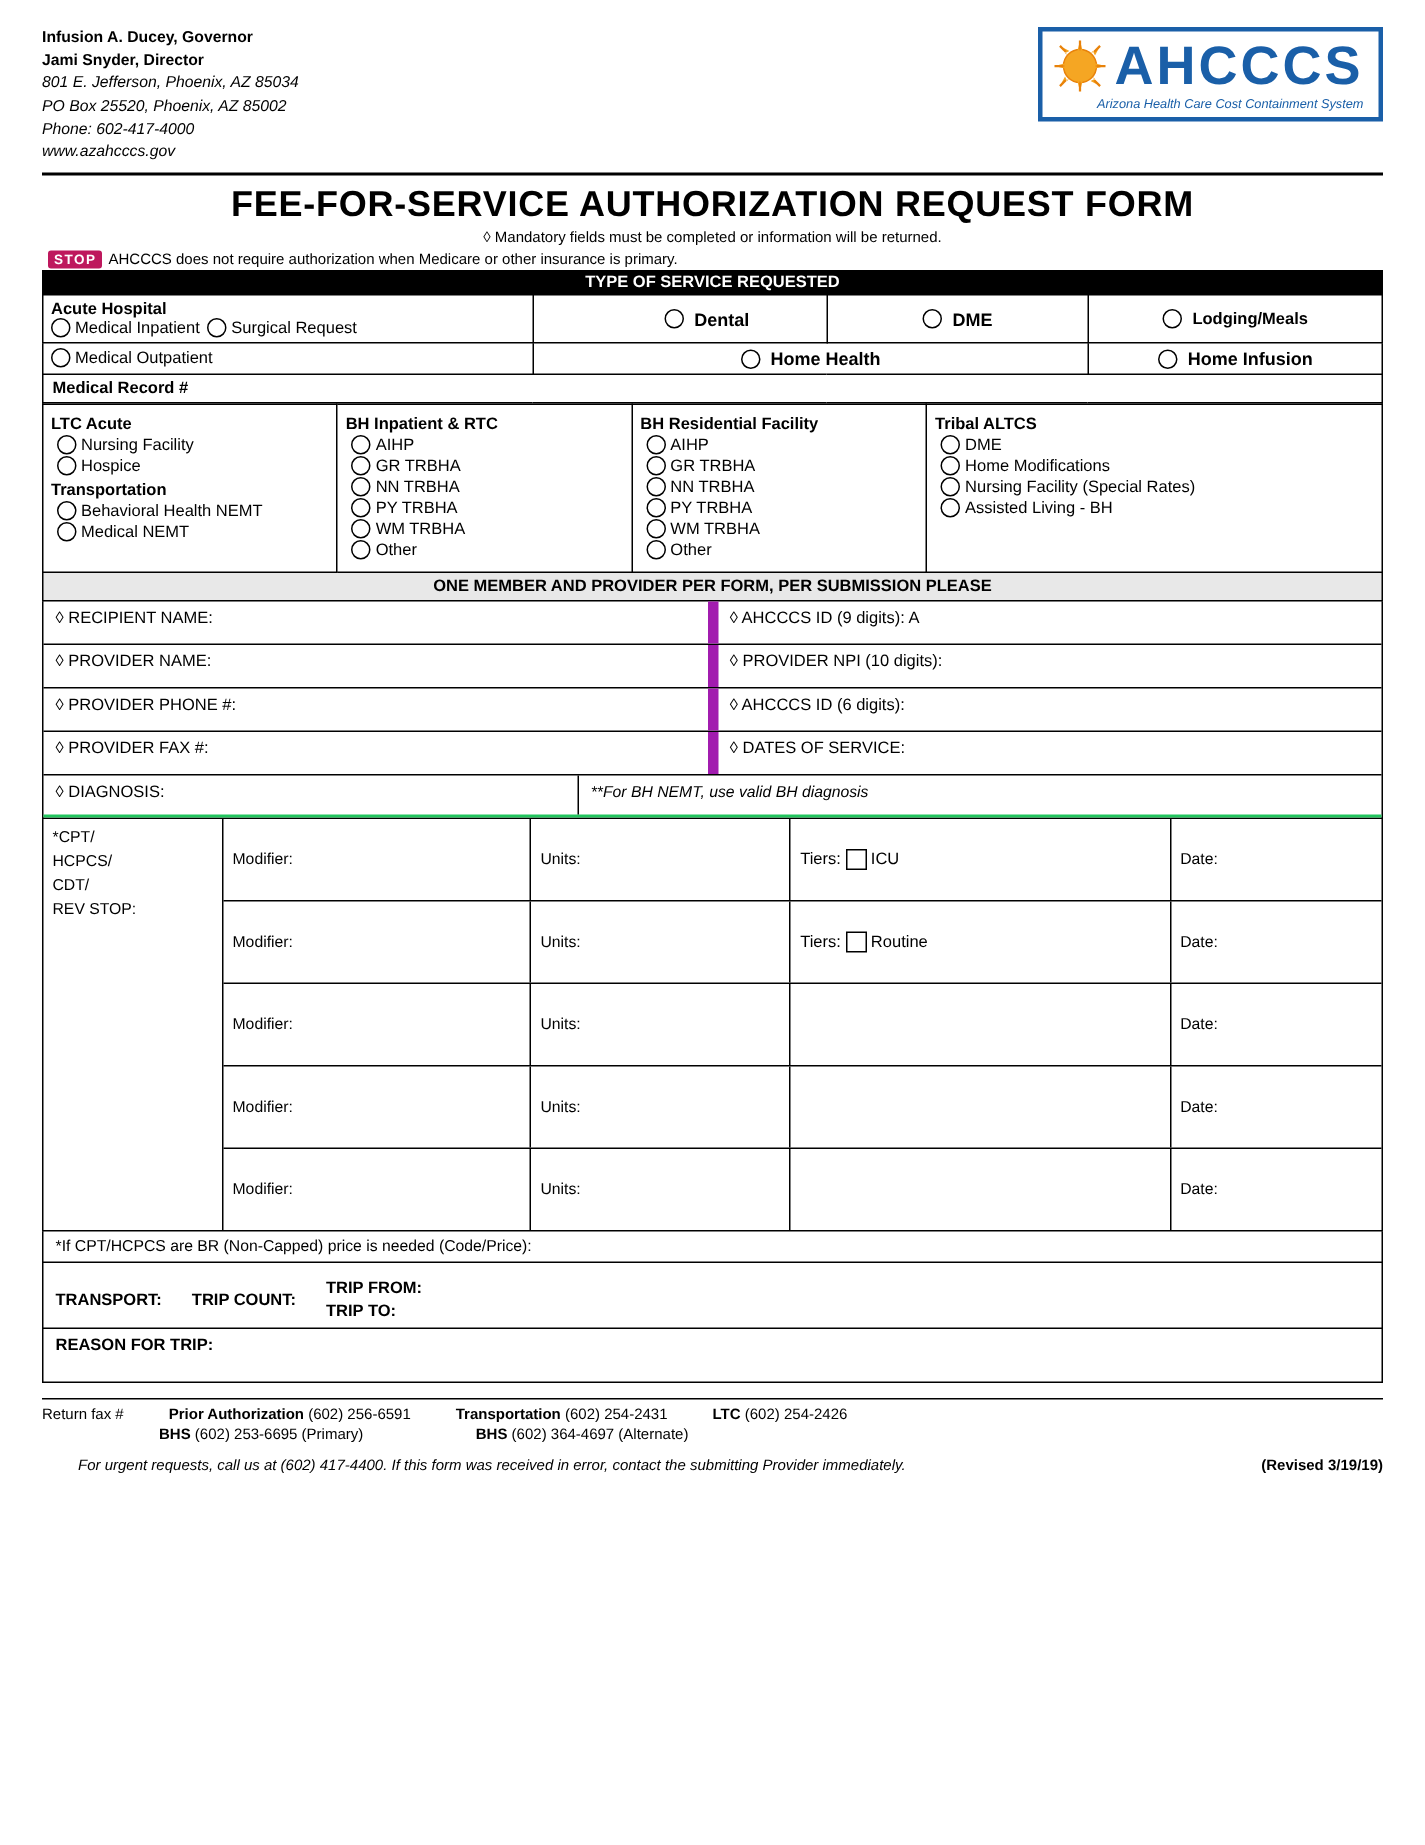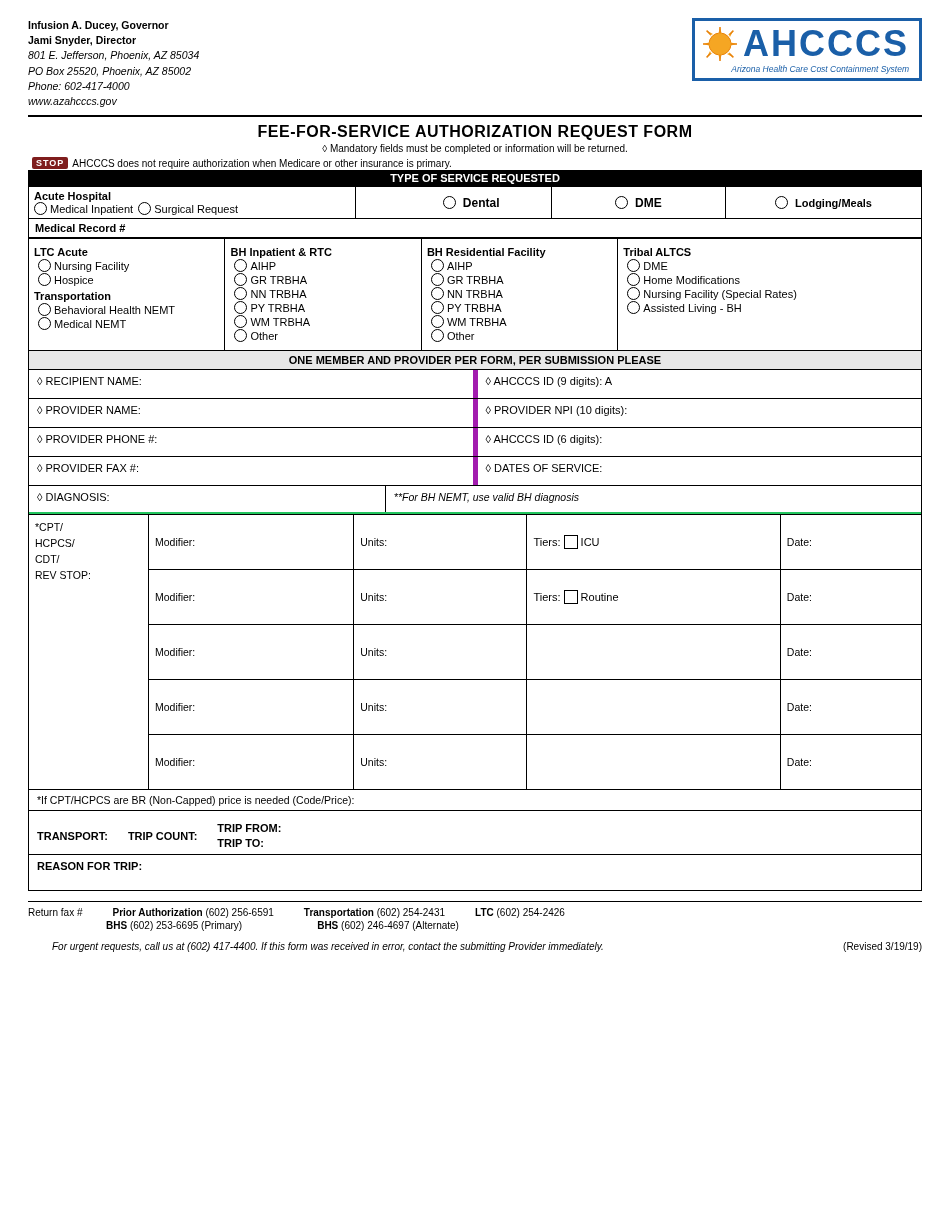--- a/index.html
+++ b/index.html
@@ -49,39 +49,39 @@
     }
     .logo-subtitle {
       font-size: 8.5px;
       color: #1a5fa8;
       text-align: right;
       margin-top: 1px;
       font-style: italic;
     }
     .form-title {
       text-align: center;
-      font-size: 16px;
+      font-size: 24px;
       font-weight: bold;
       margin: 4px 0 2px 0;
       letter-spacing: 0.5px;
     }
     .mandatory-note {
       text-align: center;
       font-size: 10px;
       margin-bottom: 2px;
     }
     .stop-banner {
       display: flex;
       align-items: center;
       font-size: 10px;
       margin-bottom: 0;
       padding: 1px 4px;
     }
     .stop-badge {
-      background: #7f1d1d;
+      background: #be185d;
       color: #fff;
       font-weight: bold;
       font-size: 9px;
       padding: 1px 4px;
       margin-right: 4px;
       border-radius: 2px;
       letter-spacing: 1px;
     }
     .section-header {
       background: #000;
@@ -155,21 +155,21 @@
       border: 1px solid #000;
       border-top: none;
     }
     .field-row {
       display: flex;
       border-bottom: 1px solid #000;
     }
     .field-half {
       flex: 1;
       padding: 5px 8px;
-      border-right: 5px solid #a21caf;
+      border-right: 7px solid #a21caf;
       min-height: 28px;
     }
     .field-half:last-child {
       border-right: none;
     }
     .diagnosis-row {
       display: flex;
       border-bottom: 2px solid #22c55e;
       min-height: 28px;
     }
@@ -357,20 +357,40 @@
     <td style="width:16%; text-align:center; vertical-align:middle;">
       <div class="service-item" style="justify-content:center;">
         <span class="radio-circle"></span>
         <span class="bold" style="margin-left:4px;font-size:12px;">DME</span>
       </div>
     </td>
     <td style="width:18%; text-align:center; vertical-align:middle;">
       <div class="service-item" style="justify-content:center;">
         <span class="radio-circle"></span>
         <span class="bold" style="margin-left:4px;font-size:11px;">Lodging/Meals</span>
+      </div>
+    </td>
+  </tr>
+  <tr>
+    <td>
+      <div class="service-item">
+        <span class="radio-circle"></span>
+        <span>Medical Outpatient</span>
+      </div>
+    </td>
+    <td colspan="2" style="text-align:center; vertical-align:middle;">
+      <div class="service-item" style="justify-content:center;">
+        <span class="radio-circle"></span>
+        <span class="bold" style="margin-left:4px;font-size:12px;">Home Health</span>
+      </div>
+    </td>
+    <td style="text-align:center; vertical-align:middle;">
+      <div class="service-item" style="justify-content:center;">
+        <span class="radio-circle"></span>
+        <span class="bold" style="margin-left:4px;font-size:12px;">Home Infusion</span>
       </div>
     </td>
   </tr>
   <tr>
     <td colspan="4" style="padding:3px 6px; font-weight:bold;">
       <span>Medical Record #</span>
     </td>
   </tr>
 </tbody>
   </table>
@@ -652,20 +672,20 @@
     </span>
   </div>
   <div class="footer-fax-row" style="margin-top:-4px;">
     <span style="width:68px;display:inline-block;"></span>
     <span>
       <strong>BHS</strong>
       <span>(602) 253-6695 (Primary)</span>
     </span>
     <span style="margin-left:65px;">
       <strong>BHS</strong>
-      <span>(602) 246-4697 (Alternate)</span>
+      <span>(602) 364-4697 (Alternate)</span>
     </span>
   </div>
   <div style="display:flex; justify-content:space-between; margin-top:6px;">
     <div class="footer-italic" style="max-width:75%;margin-left:24px;">For urgent requests, call us at (602) 417-4400.  If this form was received in error, contact the submitting Provider immediately.</div>
-    <div style="font-size:10px; align-self:flex-end;">(Revised 3/19/19)</div>
+    <div style="font-size:10px; align-self:flex-end;font-weight:bold;">(Revised 3/19/19)</div>
   </div>
 </div>
 
 </body></html>

